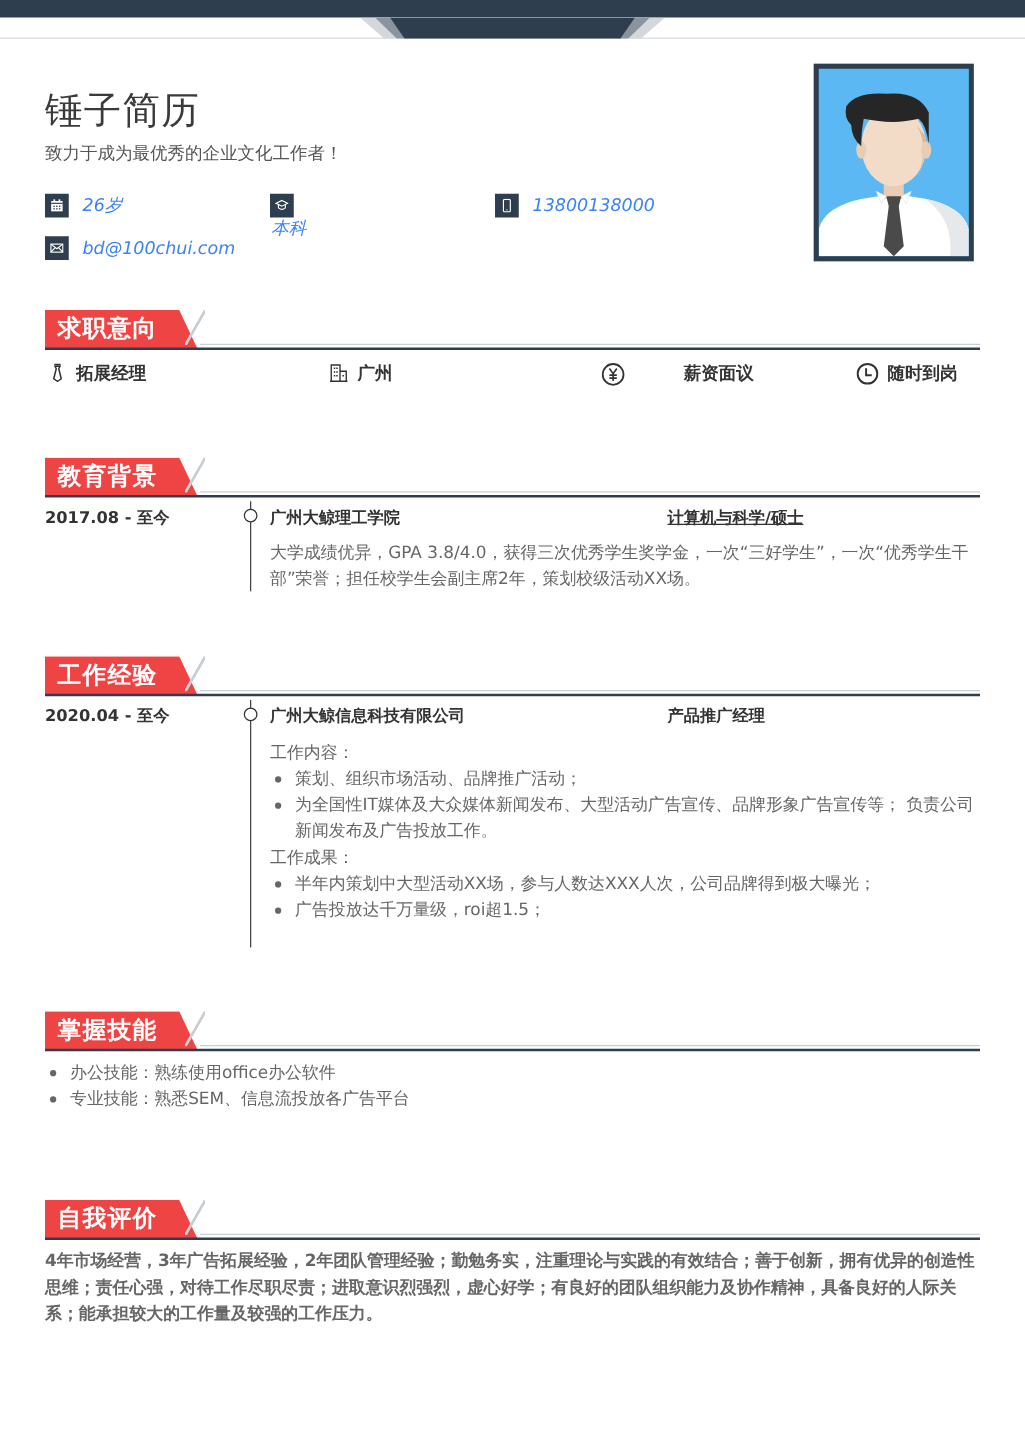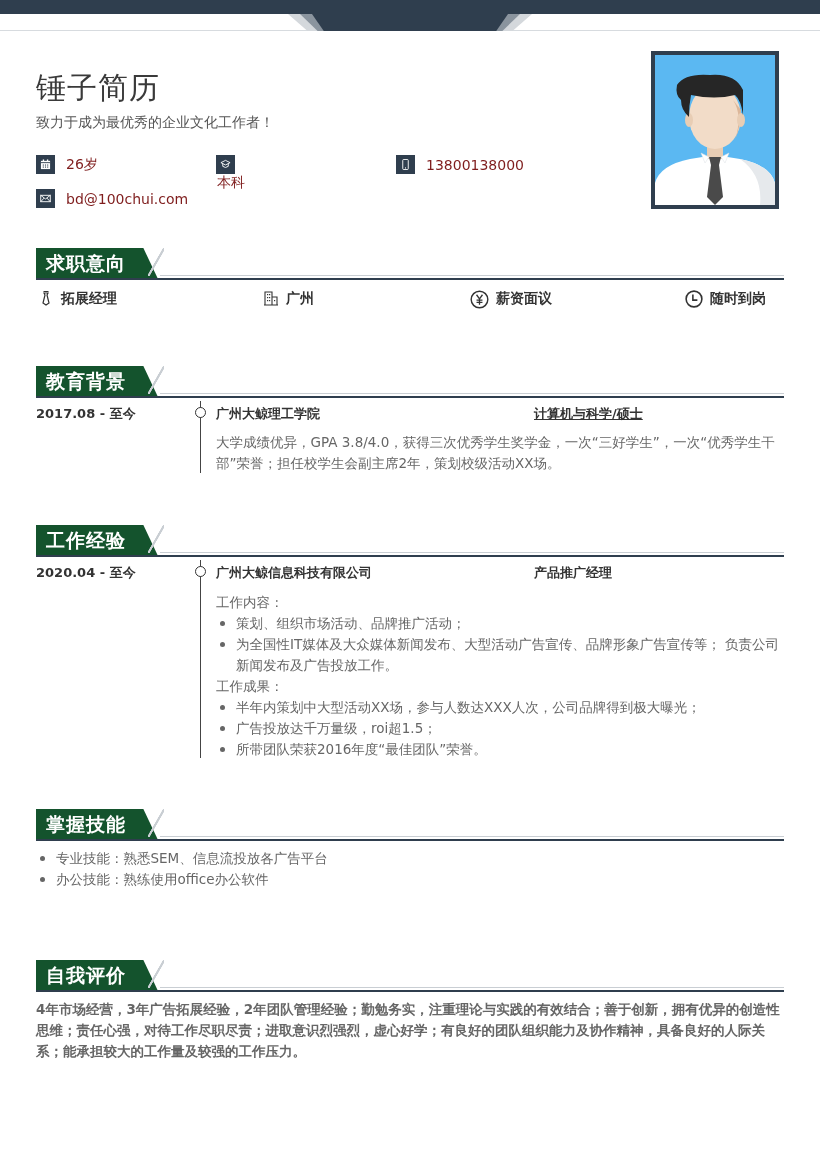--- a/index.html
+++ b/index.html
@@ -10,29 +10,29 @@
   .top-bar { position: absolute; left: 0; top: 0; width: 820px; height: 14px; background: #2f3e4e; }
   .top-line { position: absolute; left: 0; top: 30px; width: 820px; height: 1px; background: #d7dbdf; }
   .top-tab { position: absolute; top: 14px; height: 17px; }
   .top-tab.l3 { left: 288px; width: 244px; background: #d4d8dc; clip-path: polygon(0 0, 100% 0, 92% 100%, 8% 100%); }
   .top-tab.l2 { left: 300px; width: 220px; background: #8a949e; clip-path: polygon(0 0, 100% 0, 92% 100%, 8% 100%); }
   .top-tab.l1 { left: 312px; width: 196px; background: #2f3e4e; clip-path: polygon(0 0, 100% 0, 94% 100%, 6% 100%); }
 
   .name { position: absolute; left: 36px; top: 68px; font-size: 30px; color: #3a3a3a; letter-spacing: 1px; }
   .motto { position: absolute; left: 36px; top: 114px; font-size: 14px; color: #555; }
 
-  .info { position: absolute; display: flex; align-items: center; font-size: 14px; color: #7f1d1d; }
+  .info { position: absolute; display: flex; align-items: center; font-size: 14px; color: #3b82f6; font-style: italic; }
   .info .ic { width: 19px; height: 19px; background: #2f3e4e; margin-right: 11px; display: flex; align-items: center; justify-content: center; }
   .info .ic svg { width: 11px; height: 11px; }
 
   .photo { position: absolute; left: 651px; top: 51px; width: 128px; height: 158px; border: 4px solid #2f3e4e; background: #5bb8f2; overflow: hidden; }
 
   
   .sec { position: absolute; left: 36px; width: 748px; height: 32px; }
-  .sec .tag { position: absolute; left: 0; top: 0; height: 31px; background: #14532d; color: #fff; font-weight: bold; font-size: 19px; line-height: 31px; padding-left: 10px; width: 122px; clip-path: polygon(0 0, 88% 0, 100% 100%, 0 100%); letter-spacing: 1px; }
+  .sec .tag { position: absolute; left: 0; top: 0; height: 31px; background: #ef4444; color: #fff; font-weight: bold; font-size: 19px; line-height: 31px; padding-left: 10px; width: 122px; clip-path: polygon(0 0, 88% 0, 100% 100%, 0 100%); letter-spacing: 1px; }
   .sec .slash { position: absolute; left: 112px; top: 0; width: 16px; height: 28px; background: linear-gradient(to bottom right, transparent 46%, #c9ced3 48%, #c9ced3 54%, transparent 56%); }
   .sec .thin { position: absolute; left: 124px; top: 27px; right: 0; height: 1px; background: #c9ced3; }
   .sec .thick { position: absolute; left: 0; top: 30px; right: 0; height: 2px; background: #2f3e4e; }
 
   .intent { position: absolute; top: 290px; display: flex; align-items: flex-start; font-size: 14px; color: #333; font-weight: bold; }
   .intent svg { width: 16px; height: 16px; margin-right: 7px; }
 
   .date { position: absolute; left: 36px; font-size: 13px; font-weight: bold; color: #333; }
   .tl-line { position: absolute; left: 200px; width: 1px; background: #444; }
   .tl-dot { position: absolute; left: 195px; width: 11px; height: 11px; border: 1.5px solid #333; border-radius: 50%; background: #fff; }
@@ -141,21 +141,21 @@
         <rect x="6" y="4" width="1.2" height="1.2"></rect>
         <rect x="4" y="7" width="1.2" height="1.2"></rect>
         <rect x="6" y="7" width="1.2" height="1.2"></rect>
         <rect x="4" y="10" width="1.2" height="1.2"></rect>
         <rect x="6" y="10" width="1.2" height="1.2"></rect>
         <rect x="11" y="10" width="1.2" height="1.2"></rect>
       </g>
     </svg>
   <span>广州</span>
 </div>
-<div class="intent" style="left:470px;">
+<div class="intent" style="left:481px;gap:40px;">
   <svg viewBox="0 0 16 16" style="width:19px;height:19px;">
       <circle cx="8" cy="8" r="7" fill="none" stroke="#333" stroke-width="1.2"></circle>
       <path d="M5.5 4 L8 7.5 L10.5 4 M8 7.5 V12.5 M5.5 8.5 H10.5 M5.5 10.5 H10.5" fill="none" stroke="#333" stroke-width="1.1"></path>
     </svg>
   <span>薪资面议</span>
 </div>
 <div class="intent" style="left:685px;">
   <svg viewBox="0 0 16 16" style="width:18px;height:18px;">
       <circle cx="8" cy="8" r="7" fill="none" stroke="#333" stroke-width="1.4"></circle>
       <path d="M7 4 V9 H11" fill="none" stroke="#333" stroke-width="1.4"></path>
@@ -187,32 +187,31 @@
 <div class="tl-dot" style="top:566px;"></div>
 <div class="org" style="top:564px;">广州大鲸信息科技有限公司</div>
 <div class="role" style="top:564px;">产品推广经理</div>
 <div class="body" style="top:592px;">
   <div>工作内容：</div>
   <div class="bul">策划、组织市场活动、品牌推广活动；</div>
   <div class="bul">为全国性IT媒体及大众媒体新闻发布、大型活动广告宣传、品牌形象广告宣传等； 负责公司新闻发布及广告投放工作。</div>
   <div>工作成果：</div>
   <div class="bul">半年内策划中大型活动XX场，参与人数达XXX人次，公司品牌得到极大曝光；</div>
   <div class="bul">广告投放达千万量级，roi超1.5；</div>
-  <div class="bul">所带团队荣获2016年度“最佳团队”荣誉。</div>
 </div>
 
 <div class="sec" style="top:809px;">
   <div class="tag">掌握技能</div>
   <div class="slash"></div>
   <div class="thin"></div>
   <div class="thick"></div>
 </div>
 <div class="skills">
+  <div class="bul">办公技能：熟练使用office办公软件</div>
   <div class="bul">专业技能：熟悉SEM、信息流投放各广告平台</div>
-  <div class="bul">办公技能：熟练使用office办公软件</div>
 </div>
 
 <div class="sec" style="top:960px;">
   <div class="tag">自我评价</div>
   <div class="slash"></div>
   <div class="thin"></div>
   <div class="thick"></div>
 </div>
 <div class="self">4年市场经营，3年广告拓展经验，2年团队管理经验；勤勉务实，注重理论与实践的有效结合；善于创新，拥有优异的创造性思维；责任心强，对待工作尽职尽责；进取意识烈强烈，虚心好学；有良好的团队组织能力及协作精神，具备良好的人际关系；能承担较大的工作量及较强的工作压力。</div>
 

